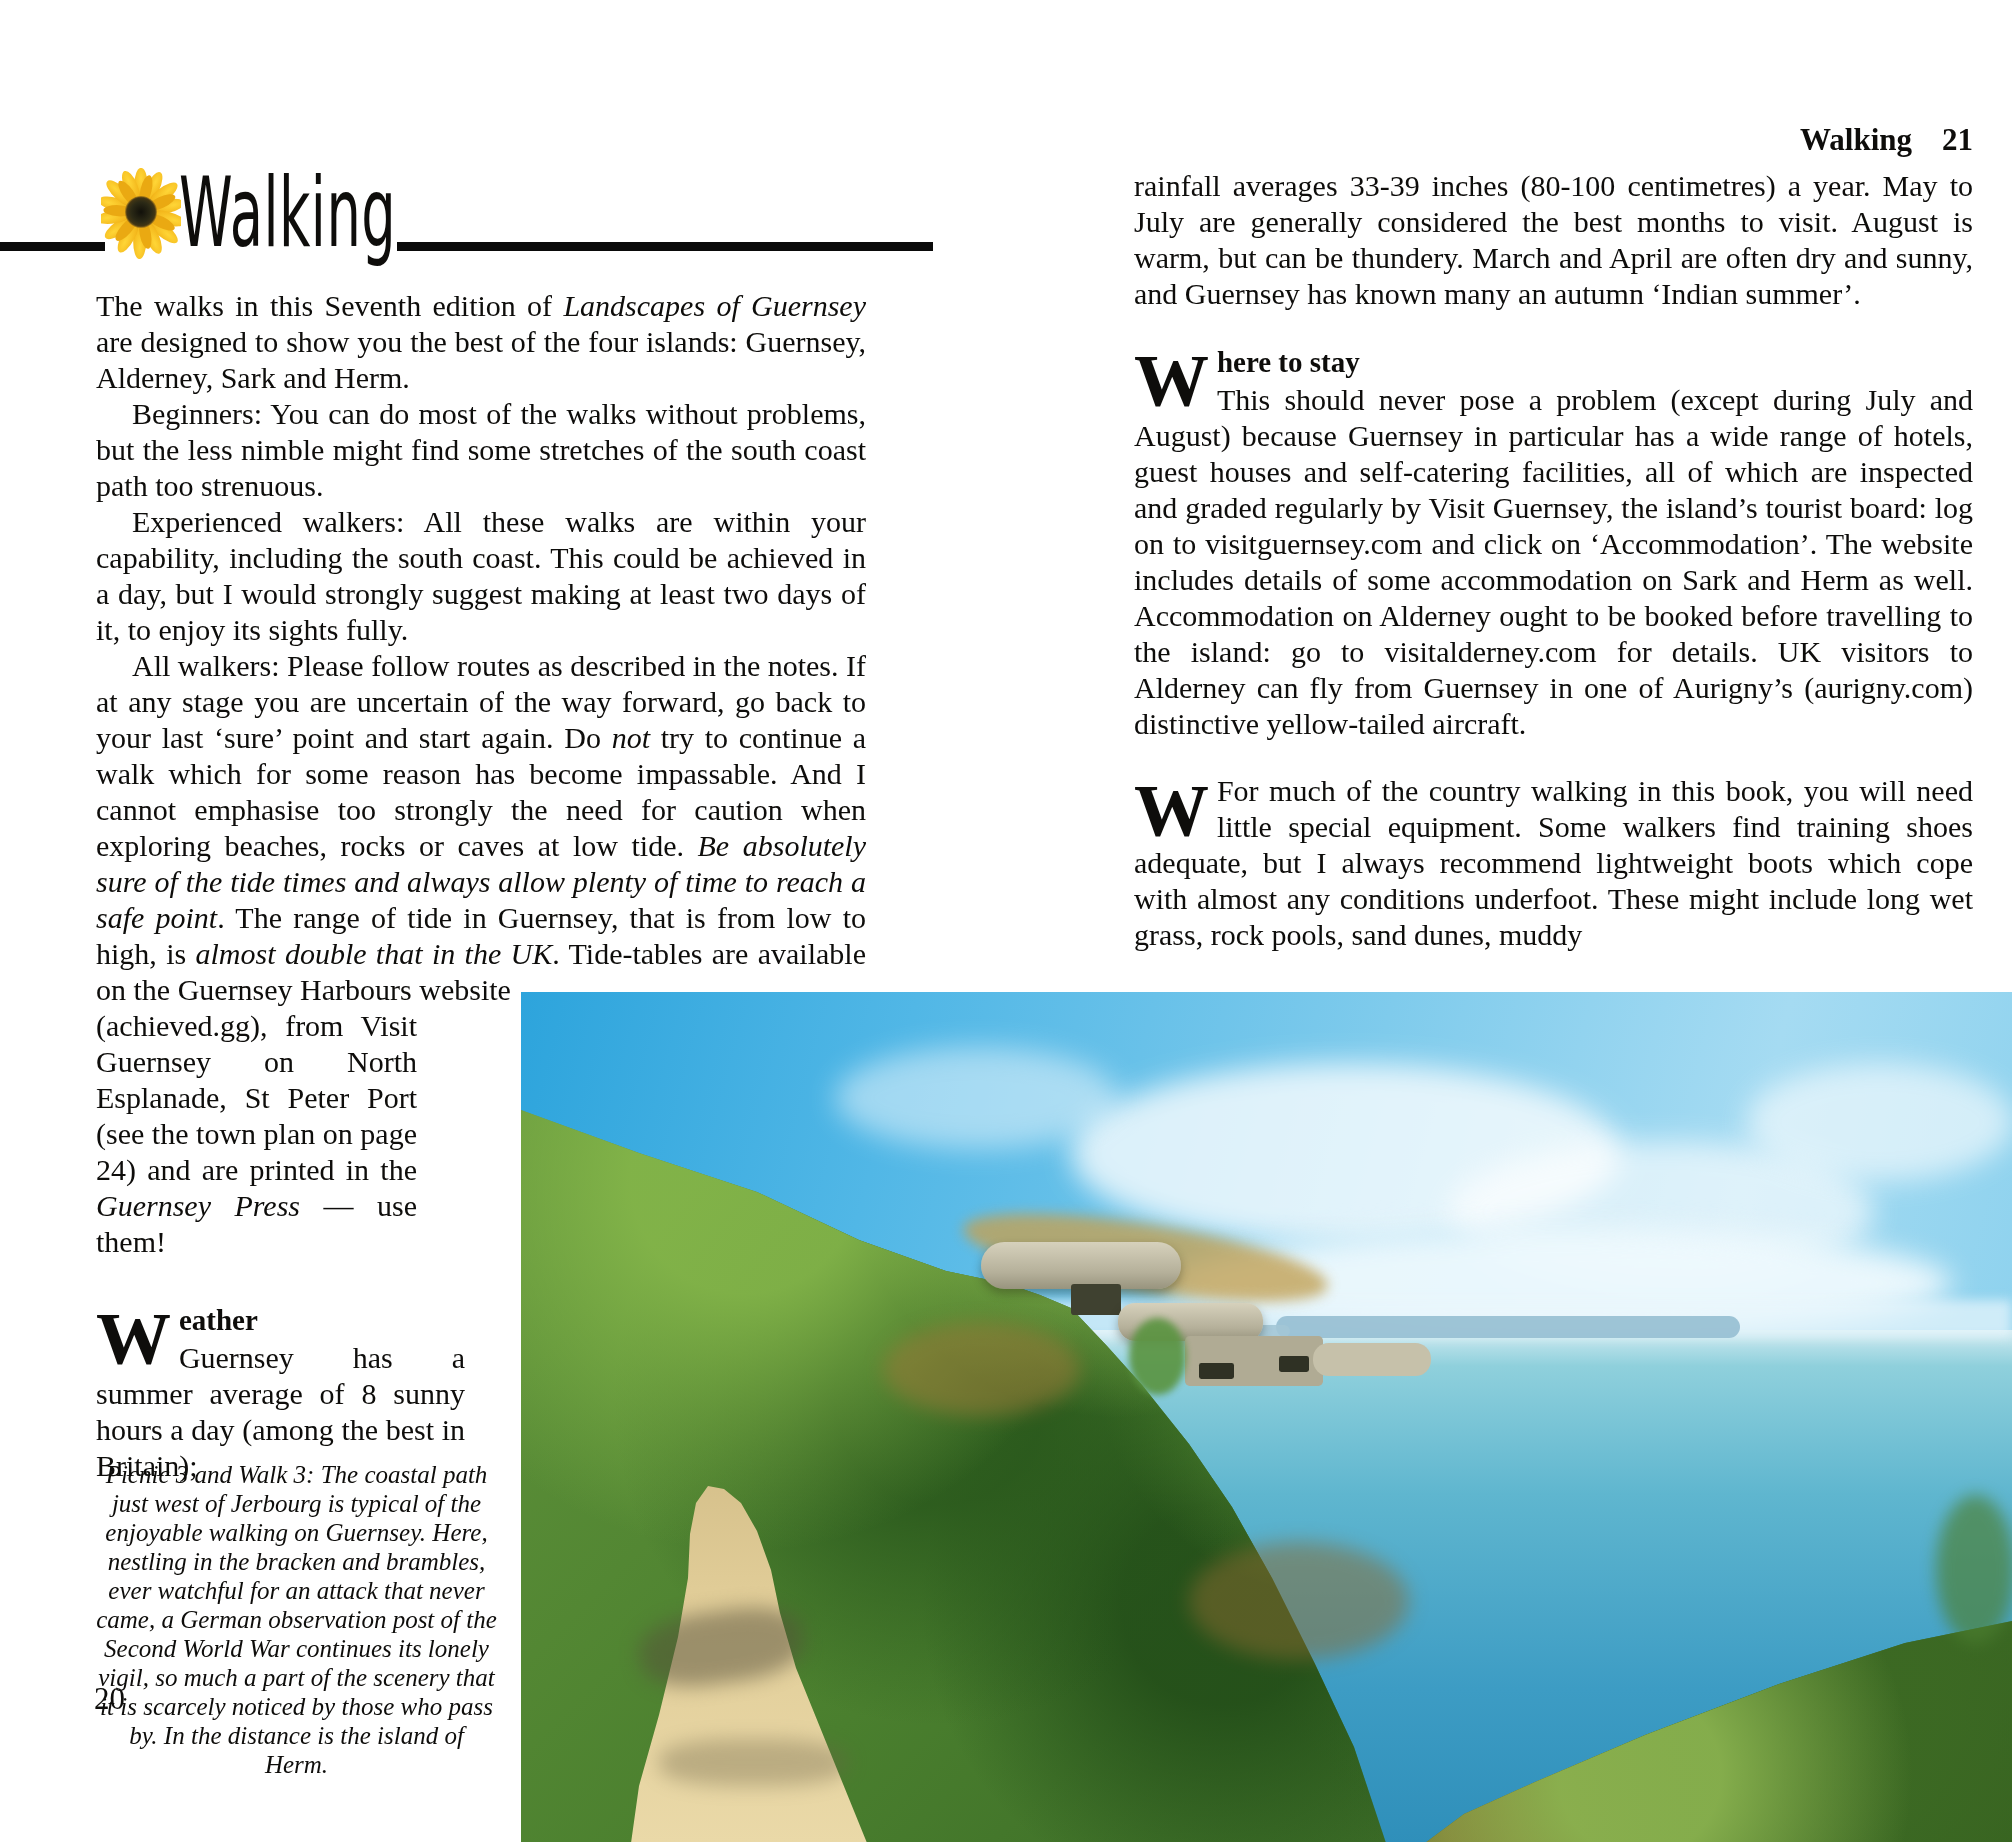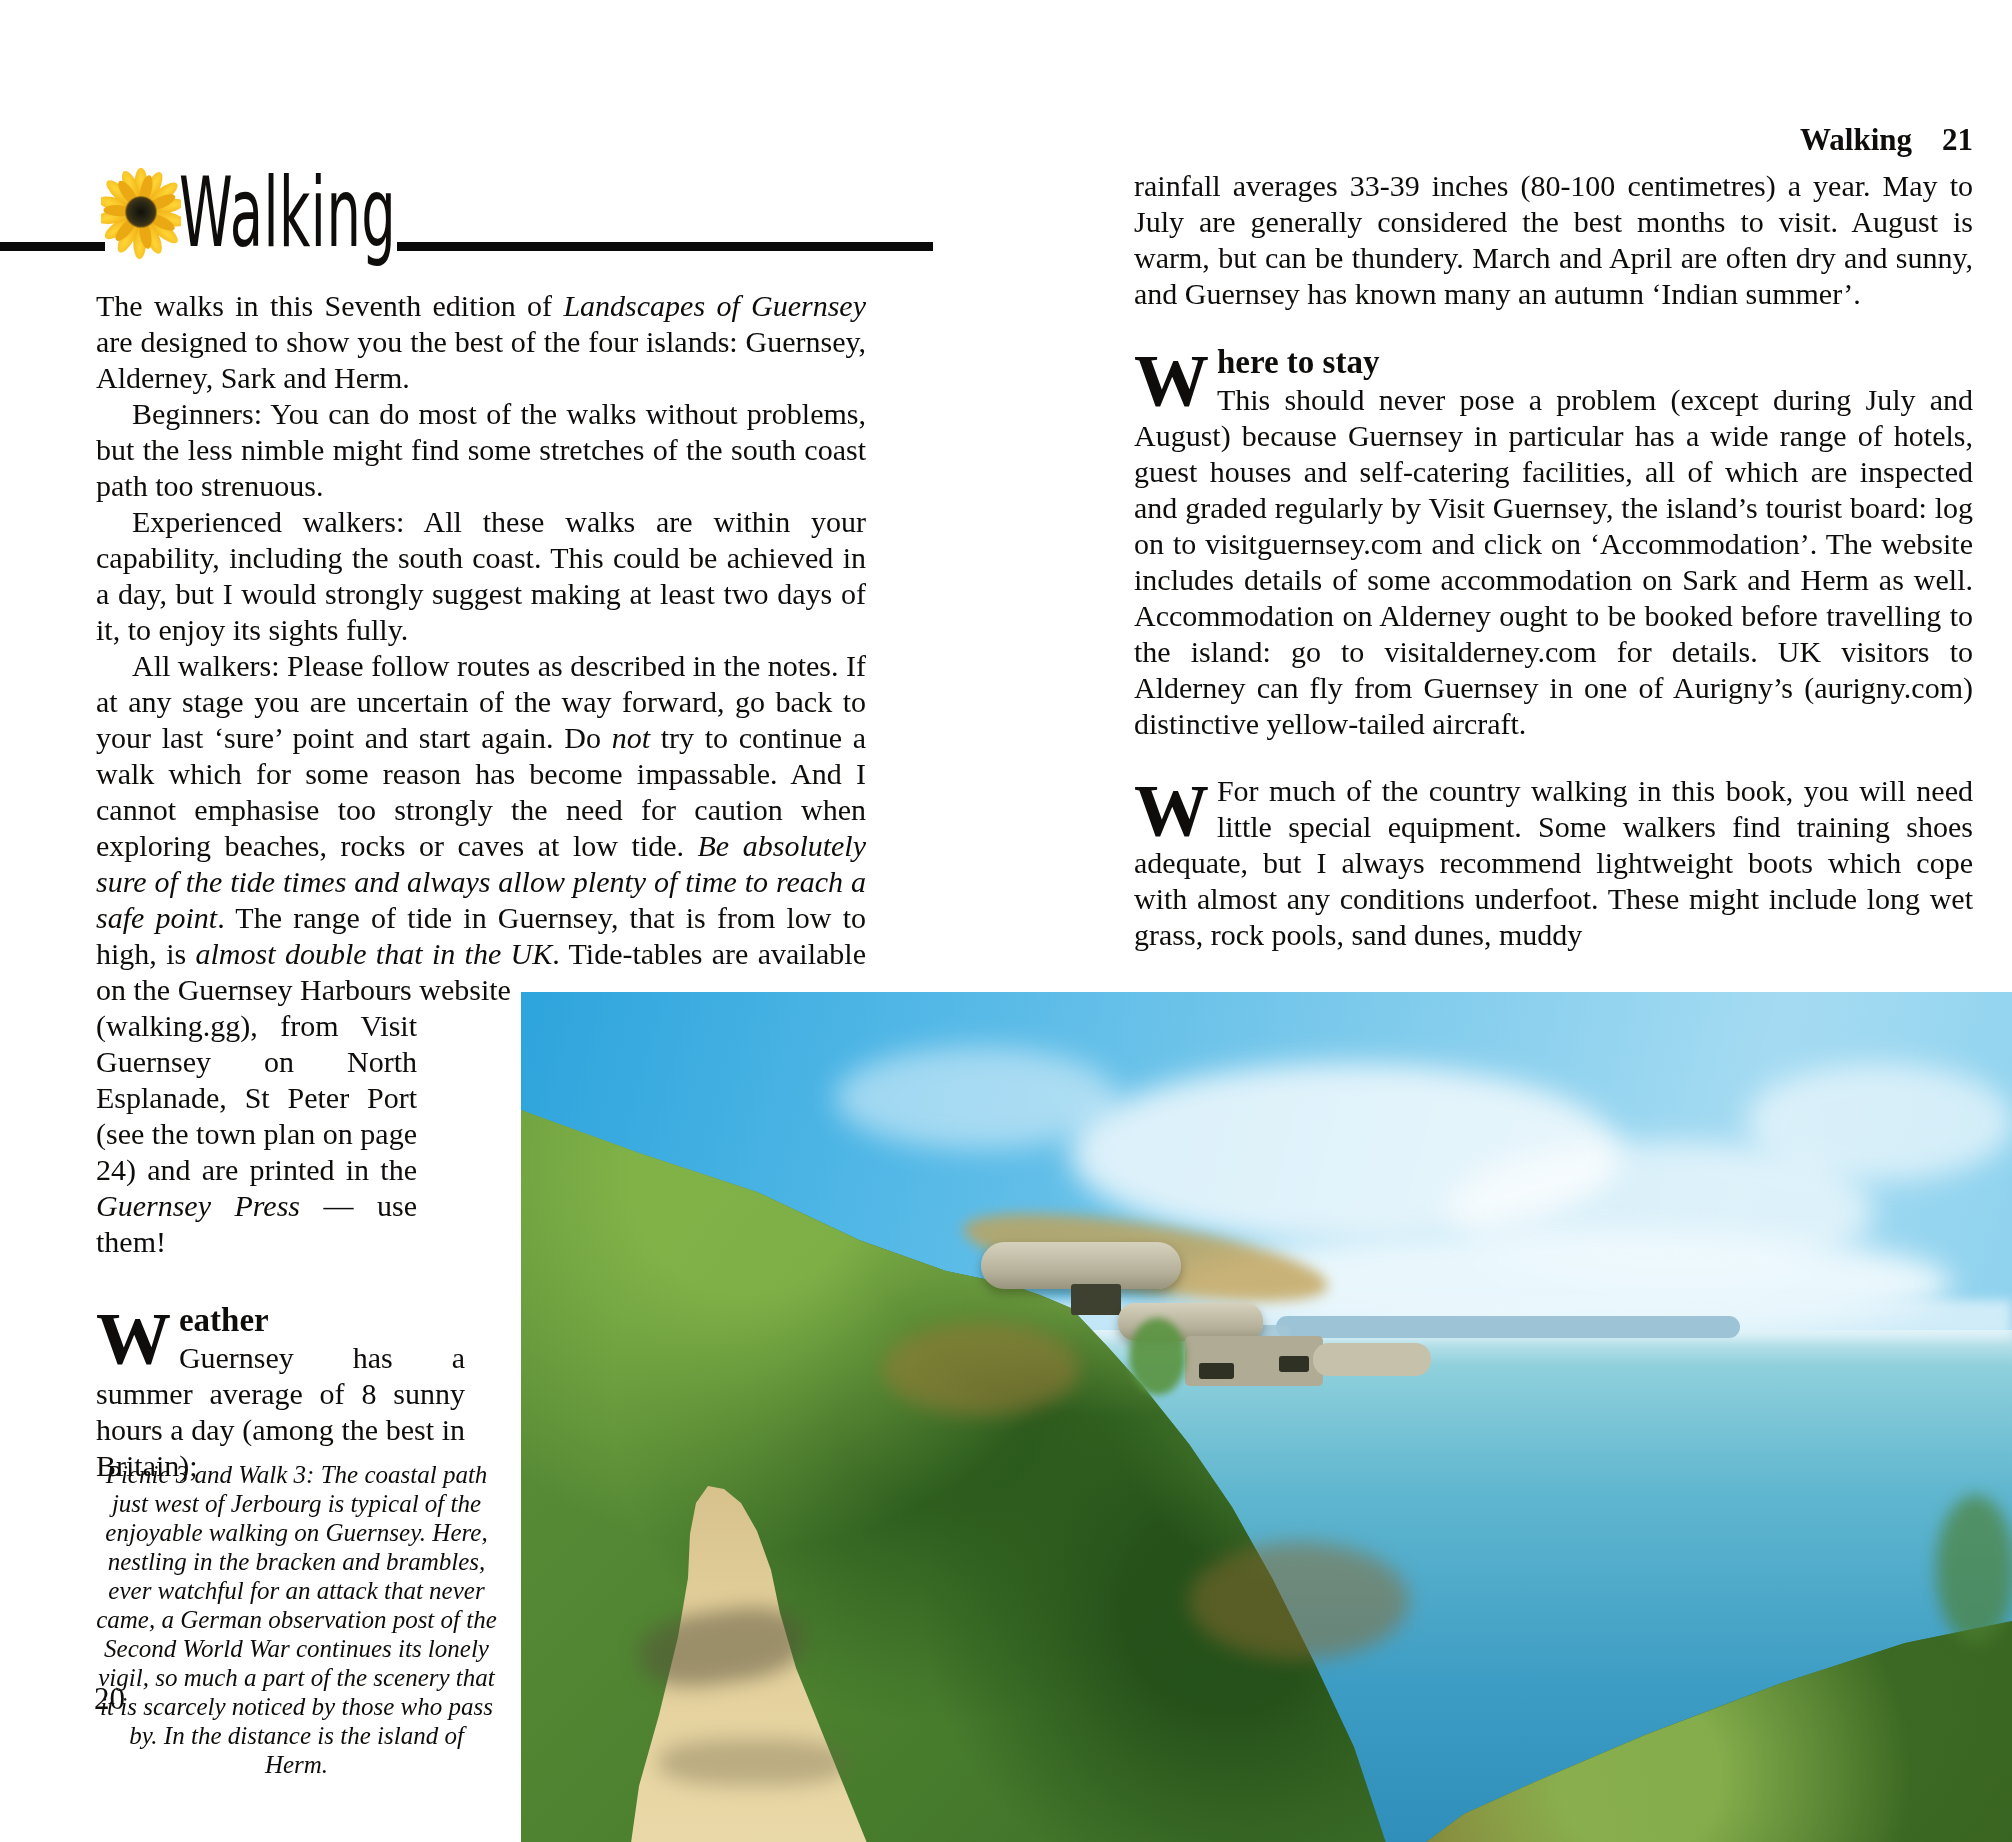--- a/index.html
+++ b/index.html
@@ -15,21 +15,21 @@
   #sunflower{left:101px;top:168px;}
   
   .just{text-align:justify;}
   p{margin:0;font-size:30px;line-height:36px;}
   .indent{text-indent:36px;}
   .b{font-weight:normal;} .i{font-style:italic;}
   #left-body{left:96px;top:288px;width:770px;}
   #left-narrow{width:321px;}
   .wsec .dropcap{float:left;font-size:75px;line-height:66px;font-weight:bold;
     padding:4.7px 7.9px 0 0;}
-  .sec-head{font-weight:bold;font-size:33px;line-height:39px;}
+  .sec-head{font-weight:bold;font-size:29px;line-height:39px;}
   #weather{width:369px;margin-top:41px;}
   #caption{left:96px;top:1460px;width:401px;font-style:italic;font-size:25px;
     line-height:29px;text-align:center;}
   .pagenum{font-size:31px;}
   #pagenum-left{left:94px;top:1681px;text-align:right;}
   #right-col{left:1134px;top:88px;width:839px;}
   #right-header{text-align:right;font-weight:bold;font-size:31px;line-height:35px;margin-top:34px;}
   #right-header .pgnum{margin-left:30px;}
   #right-intro{margin-top:11px;}
   .rsec{margin-top:31px;}
@@ -179,21 +179,21 @@
 </div>
 <div class="abs" id="chapter-title">Walking</div>
 <div class="rule" id="rule-right"></div>
 
 <div class="abs" id="left-body">
   <p class="just"><span>The walks in this Seventh edition of </span><span class="i">Landscapes of Guernsey</span><span> are designed to show you the best of the four islands: Guernsey, Alderney, Sark and Herm.</span></p>
   <p class="just indent"><span class="b">Beginners: </span><span>You can do most of the walks without problems, but the less nimble might find some stretches of the south coast path too strenuous.</span></p>
   <p class="just indent"><span class="b">Experienced walkers: </span><span>All these walks are within your capability, including the south coast. This could be achieved in a day, but I would strongly suggest making at least two days of it, to enjoy its sights fully.</span></p>
   <p class="just indent"><span class="b">All walkers: </span><span>Please follow routes as described in the notes. If at any stage you are uncertain of the way forward, go back to your last ‘sure’ point and start again. Do </span><span class="i">not</span><span> try to continue a walk which for some reason has become impassable. And </span><span class="b">I cannot emphasise too strongly</span><span> the need for caution when exploring beaches, rocks or caves at low tide. </span><span class="i">Be absolutely sure of the tide times and always allow plenty of time to reach a safe point</span><span>. The range of tide in Guernsey, that is from low to high, is </span><span class="i">almost double that in the UK</span><span>. Tide-tables are available on the Guernsey Harbours website</span></p>
   <div id="left-narrow">
-    <p class="just"><span>(</span><span class="b">walking.gg</span><span>), from Visit Guernsey on North Esplanade, St Peter Port (see the town plan on page 24) and are printed in the </span><span class="i">Guernsey Press</span><span> — use them!</span></p>
+    <p class="just"><span>(</span><span class="b">achieved.gg</span><span>), from Visit Guernsey on North Esplanade, St Peter Port (see the town plan on page 24) and are printed in the </span><span class="i">Guernsey Press</span><span> — use them!</span></p>
   </div>
   <section class="wsec" id="weather">
     <span class="dropcap">W</span>
     <div class="sec-head">eather</div>
     <p class="just"><span>Guernsey has a summer average of 8 sunny hours a day (among the best in Britain);</span></p>
   </section>
 </div>
 
 <div class="abs" id="caption"><span class="i">Picnic 3 and Walk 3: The coastal path just west of Jerbourg is typical of the enjoyable walking on Guernsey. Here, nestling in the bracken and brambles, ever watchful for an attack that never came, a German observation post of the Second World War continues its lonely vigil, so much a part of the scenery that it is scarcely noticed by those who pass by. In the distance is the island of Herm.</span></div>
 <div class="abs pagenum" id="pagenum-left">20</div>

